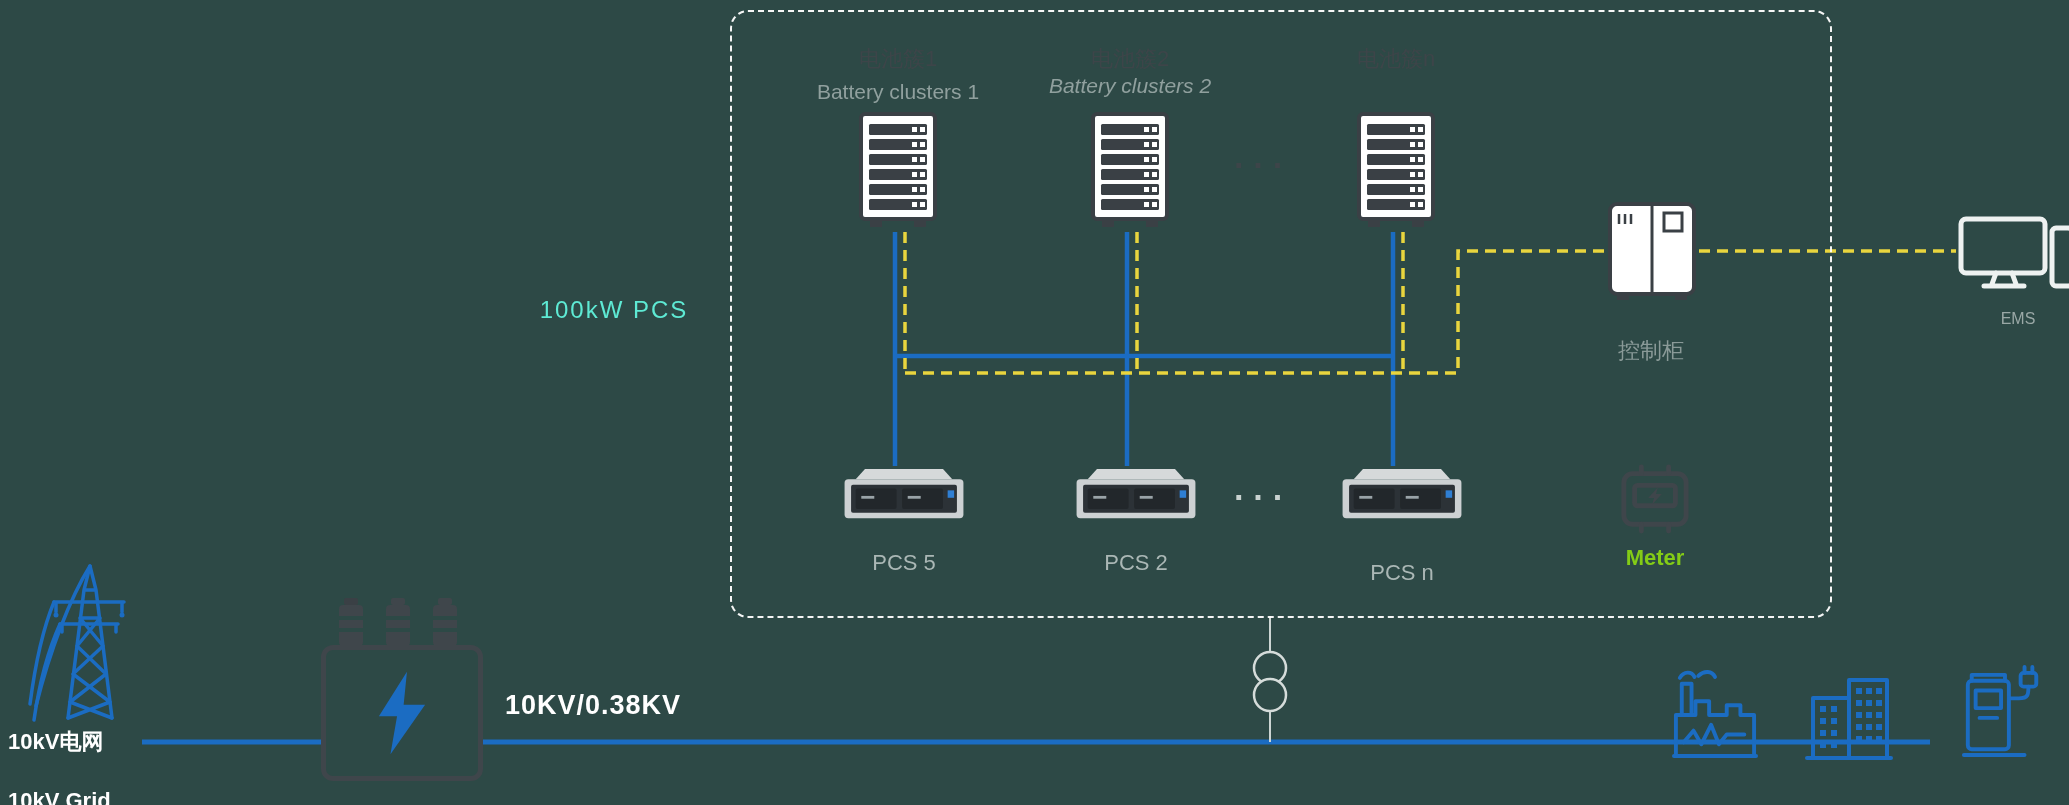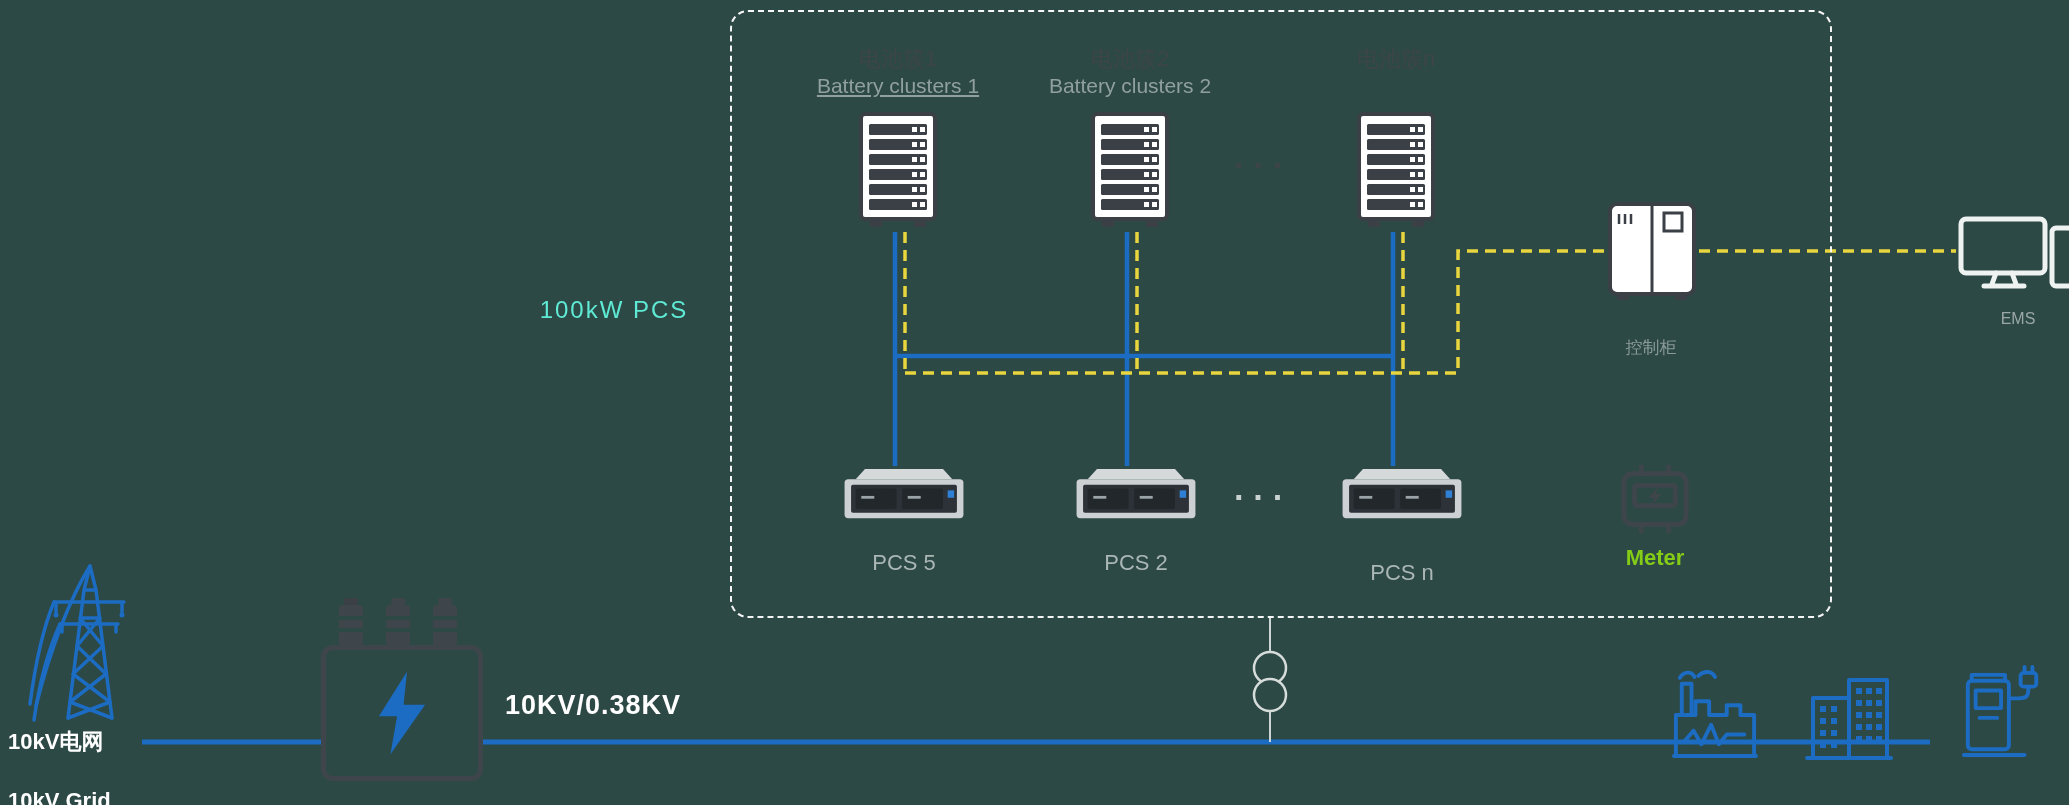--- a/index.html
+++ b/index.html
@@ -7,21 +7,21 @@
     position:relative;width:2069px;height:805px;overflow:hidden;
     background:var(--c-background,#2d4946);
     font-family:"Liberation Sans","DejaVu Sans",sans-serif;
   }
   .abs{position:absolute;}
   .txt{position:absolute;text-align:center;white-space:nowrap;}
   .lbl-cluster-zh{color:#3d4549;font-size:22px;font-weight:500;}
   .lbl-cluster-en{color:#90a09e;font-size:21px;}
   .lbl-sys{color:#5eead4;font-size:24px;font-weight:normal;letter-spacing:2px;}
   .lbl-pcs{color:#aab7b5;font-size:22px;}
-  .lbl-cab-zh{color:#89999.7;color:#8a9a98;font-size:17px;}
+  .lbl-cab-zh{color:#89999.7;color:#8a9a98;font-size:22px;}
   .lbl-cab-en{color:#90a09e;font-size:21px;}
   .lbl-ems{color:#9aa8a6;font-size:16px;}
   .lbl-meter{color:#84cc16;font-size:22px;font-weight:bold;}
   .lbl-grid{color:#ffffff;font-size:22px;font-weight:bold;text-align:left;}
   .lbl-ratio{color:#ffffff;font-size:27px;font-weight:bold;letter-spacing:1px;}
   .dots-dark{color:#3d4549;font-size:34px;font-weight:bold;letter-spacing:8px;}
   .dots-light{color:#c9d2d0;font-size:34px;font-weight:bold;letter-spacing:8px;}
 
   .dashed-box{
     position:absolute;left:730px;top:10px;width:1098px;height:604px;
@@ -65,21 +65,21 @@
     <path class="ln-thin" d="M1270,616 V742"></path>
     <circle class="circ" cx="1270" cy="668" r="16"></circle>
     <circle class="circ" cx="1270" cy="695" r="16"></circle>
   </svg>
 
   <div class="dashed-box"></div>
 
   <div class="txt lbl-sys" style="left:464px;top:296px;width:300px;">100kW  PCS</div>
 
   <div class="txt lbl-cluster-zh" style="left:748px;top:44px;width:300px;">电池簇1</div>
-  <div class="txt lbl-cluster-en" style="left:748px;top:74px;width:300px;text-decoration:underline;">Battery clusters 1</div>
+  <div class="txt lbl-cluster-en" style="left:748px;top:80px;width:300px;">Battery clusters 1</div>
   <div class="abs" style="left:858px;top:112px;">
     <svg width="80" height="118" viewBox="0 0 80 118">
       <rect class="ic-dark" x="12" y="106" width="12" height="9"></rect>
         <rect class="ic-dark" x="56" y="106" width="12" height="9"></rect>
       <rect x="3" y="2" width="74" height="105" rx="4" fill="#ffffff" stroke="#3a4045" stroke-width="4"></rect>
       <rect class="ic-dark" x="11" y="12" width="58" height="11" rx="1.5"></rect>
         <rect fill="#fff" x="54" y="15" width="5" height="5"></rect>
         <rect fill="#fff" x="62" y="15" width="5" height="5"></rect>
       <rect class="ic-dark" x="11" y="27" width="58" height="11" rx="1.5"></rect>
         <rect fill="#fff" x="54" y="30" width="5" height="5"></rect>
@@ -93,21 +93,21 @@
       <rect class="ic-dark" x="11" y="72" width="58" height="11" rx="1.5"></rect>
         <rect fill="#fff" x="54" y="75" width="5" height="5"></rect>
         <rect fill="#fff" x="62" y="75" width="5" height="5"></rect>
       <rect class="ic-dark" x="11" y="87" width="58" height="11" rx="1.5"></rect>
         <rect fill="#fff" x="54" y="90" width="5" height="5"></rect>
         <rect fill="#fff" x="62" y="90" width="5" height="5"></rect>
     </svg>
   </div>
 
   <div class="txt lbl-cluster-zh" style="left:980px;top:44px;width:300px;">电池簇2</div>
-  <div class="txt lbl-cluster-en" style="left:980px;top:74px;width:300px;">Battery clusters 2</div>
+  <div class="txt lbl-cluster-en" style="left:980px;top:74px;width:300px;font-style:italic;">Battery clusters 2</div>
   <div class="abs" style="left:1090px;top:112px;">
     <svg width="80" height="118" viewBox="0 0 80 118">
       <rect class="ic-dark" x="12" y="106" width="12" height="9"></rect>
         <rect class="ic-dark" x="56" y="106" width="12" height="9"></rect>
       <rect x="3" y="2" width="74" height="105" rx="4" fill="#ffffff" stroke="#3a4045" stroke-width="4"></rect>
       <rect class="ic-dark" x="11" y="12" width="58" height="11" rx="1.5"></rect>
         <rect fill="#fff" x="54" y="15" width="5" height="5"></rect>
         <rect fill="#fff" x="62" y="15" width="5" height="5"></rect>
       <rect class="ic-dark" x="11" y="27" width="58" height="11" rx="1.5"></rect>
         <rect fill="#fff" x="54" y="30" width="5" height="5"></rect>

